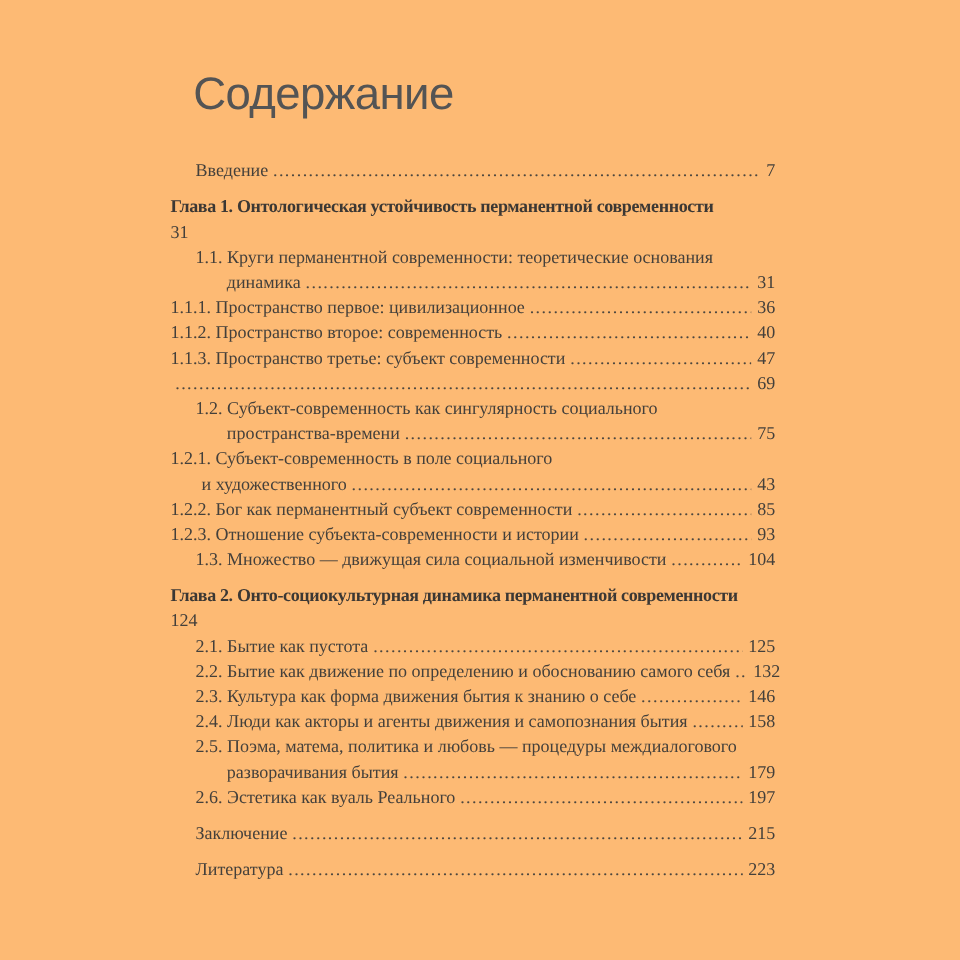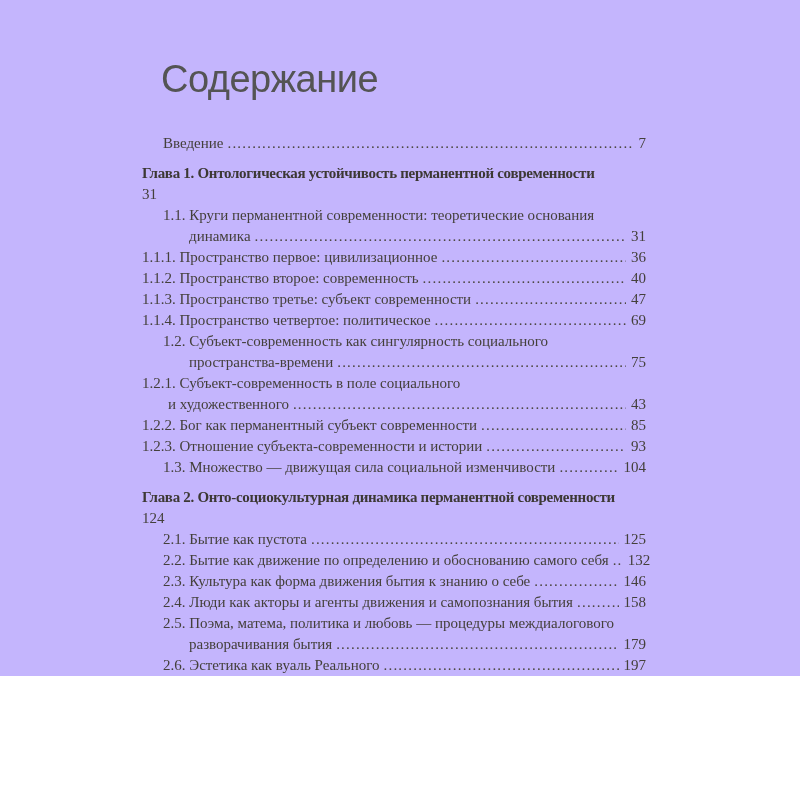--- a/index.html
+++ b/index.html
@@ -3,22 +3,22 @@
 <meta charset="utf-8">
 <style>
   html, body {
     margin: 0;
     padding: 0;
     background: #ffffff;
   }
   .canvas {
     position: relative;
     width: 800px;
-    height: 676px;
-    background: #c4b5fd;
+    height: 800px;
+    background: #fdba74;
     overflow: hidden;
     font-family: "Liberation Serif", serif;
   }
   .content {
     position: absolute;
     left: 142px;
     top: 58px;
     width: 504px;
   }
   .doc-title {
@@ -109,21 +109,20 @@
         </div>
         <div class="toc-row">
           <div class="toc-line lvl2">
             <span class="toc-text">1.1.3. Пространство третье: субъект современности</span>
             <span class="dot-leader"></span>
             <span class="page-num">47</span>
           </div>
         </div>
         <div class="toc-row">
           <div class="toc-line lvl2">
-            <span class="toc-text">1.1.4. Пространство четвертое: политическое</span>
             <span class="dot-leader"></span>
             <span class="page-num">69</span>
           </div>
         </div>
         <div class="toc-row">
           <div class="toc-line lvl1">
             <span class="toc-text">1.2. Субъект-современность как сингулярность социального</span>
           </div>
           <div class="toc-line lvl1 cont">
             <span class="toc-text">пространства-времени</span>

